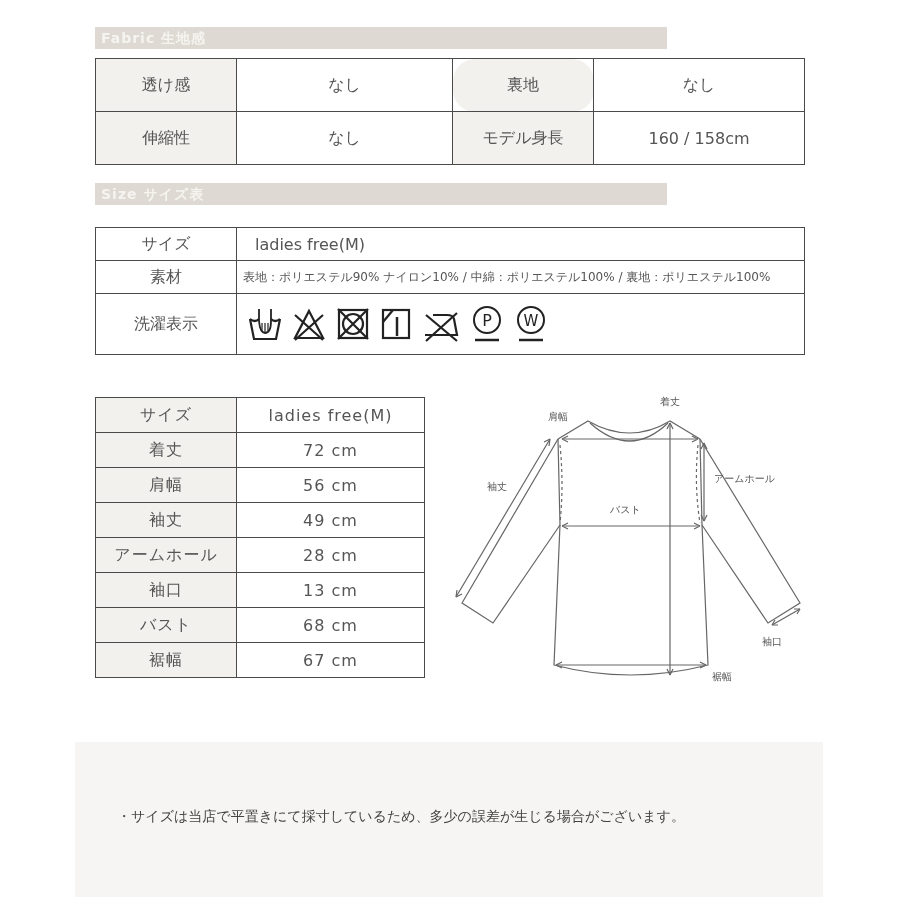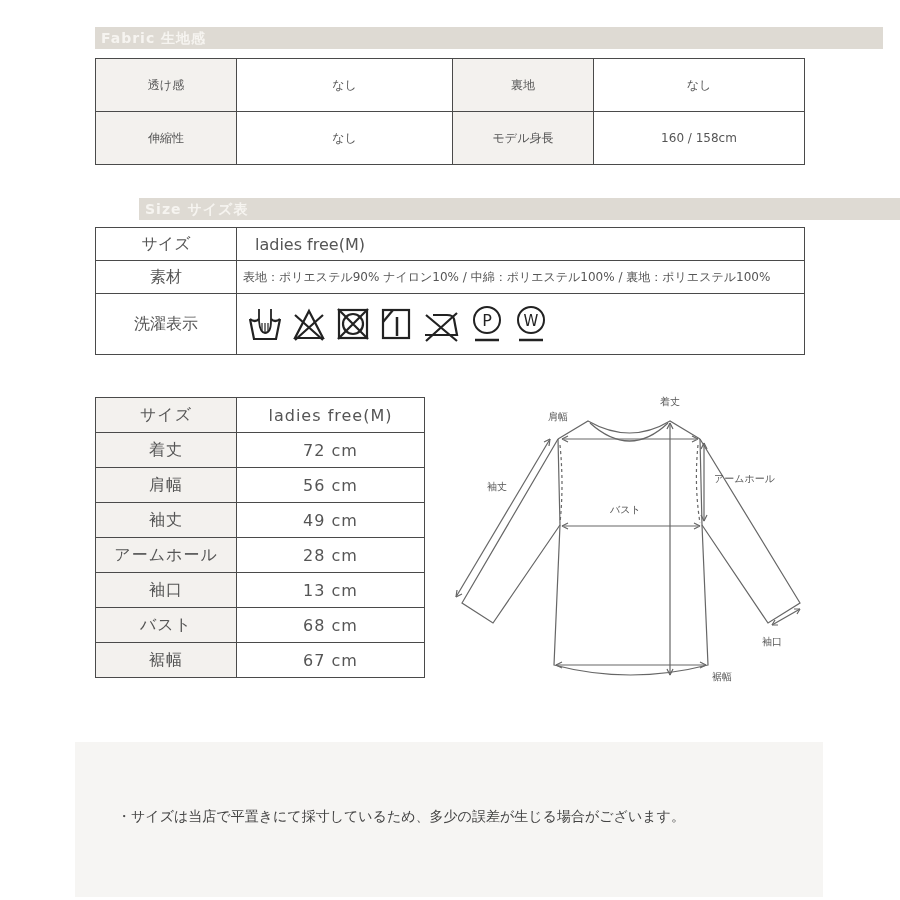--- a/index.html
+++ b/index.html
@@ -1,24 +1,24 @@
 <!DOCTYPE html>
 <html><head>
 <meta charset="utf-8">
 <style>
   html, body { margin:0; padding:0; }
   body { width:900px; height:900px; background:#ffffff; position:relative; overflow:hidden;
          font-family:"DejaVu Sans", sans-serif; color:#555; }
-  .section-bar { position:absolute; left:95px; width:788px; height:22px; background:#dedad3;
+  .section-bar { position:absolute; left:95px; width:572px; height:22px; background:#dedad3;
                  color:#f6f4f0; font-size:14px; font-weight:bold; line-height:22px; padding-left:6px;
                  box-sizing:border-box; letter-spacing:1px; }
   table { border-collapse:collapse; position:absolute; }
   td { border:1.5px solid #4a4a4a; text-align:center; vertical-align:middle; color:#555; padding:0; }
   td.lbl { background:#f3f1ee; }
-  .t1 td { height:52px; font-size:12px; }
+  .t1 td { height:52px; font-size:16px; }
   .t2 td { font-size:16px; }
   .t2 td.val { text-align:left; padding-left:18px; }
   .t2 td.mat { font-size:12px; letter-spacing:0; padding-left:6px; text-align:left; white-space:nowrap; }
   .t3 td { height:34px; font-size:16px; letter-spacing:1px; }
   .care-icons { display:flex; gap:8px; align-items:center; }
   .care-icons svg { display:block; }
   .diagram { position:absolute; left:450px; top:385px; width:360px; height:310px; }
   .diagram .lab { position:absolute; font-size:10px; color:#555; white-space:nowrap; }
   .notice { position:absolute; left:75px; top:742px; width:748px; height:155px; background:#f6f5f3; }
   .notice .head { position:absolute; left:0; width:100%; top:28px; text-align:center; font-size:13px; color:#8a7a72; }
@@ -28,33 +28,33 @@
 </style>
 </head>
 <body>
 
 <div class="section-bar" style="top:27px;">Fabric 生地感</div>
 <table class="t1" style="left:95px; top:58px; width:710px;">
   <tbody>
       <tr>
     <td class="lbl" style="width:140px;">透け感</td>
     <td style="width:215px;">なし</td>
-    <td class="lbl" style="width:140px;">裏地</td>
+    <td class="lbl" style="width:140px;border-radius:22px;">裏地</td>
     <td>なし</td>
   </tr>
   <tr>
     <td class="lbl">伸縮性</td>
     <td>なし</td>
     <td class="lbl">モデル身長</td>
     <td>160 / 158cm</td>
   </tr>
 </tbody>
   </table>
 
-<div class="section-bar" style="top:198px;margin-left:44px;">Size サイズ表</div>
+<div class="section-bar" style="top:183px;">Size サイズ表</div>
 <table class="t2" style="left:95px; top:227px; width:710px;">
   <tbody>
       <tr>
     <td class="lbl" style="width:140px; height:32px; background:#fff;">サイズ</td>
     <td class="val">ladies free(M)</td>
   </tr>
   <tr>
     <td class="lbl" style="height:32px; background:#fff;font-family:Liberation Serif, serif;">素材</td>
     <td class="mat">表地：ポリエステル90% ナイロン10% / 中綿：ポリエステル100% / 裏地：ポリエステル100%</td>
   </tr>

